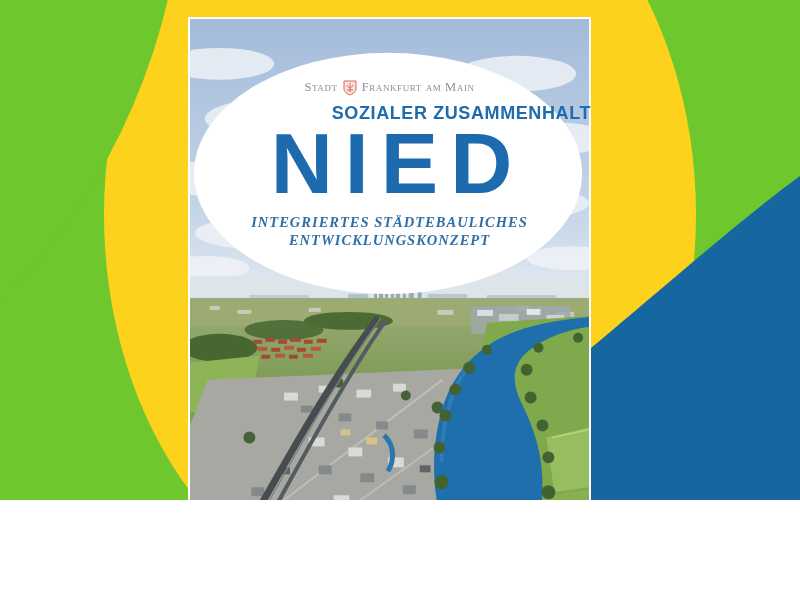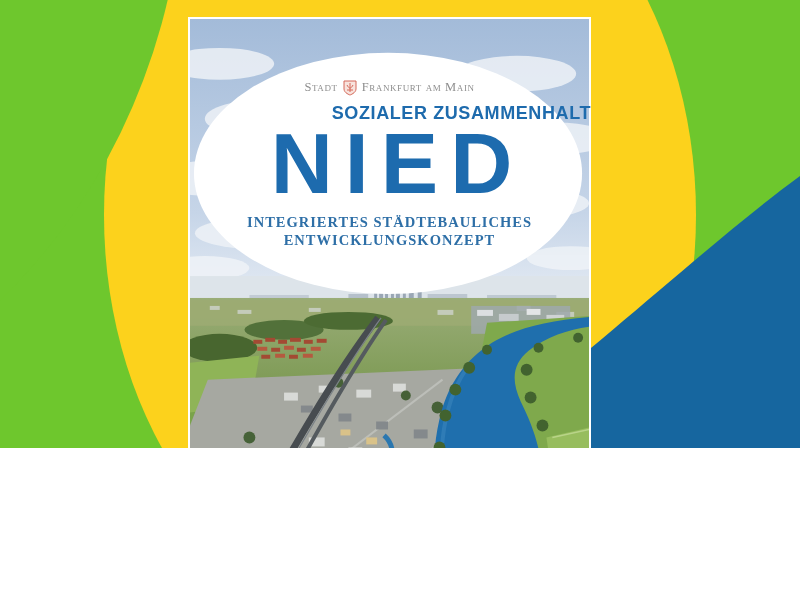--- a/index.html
+++ b/index.html
@@ -1,31 +1,31 @@
 <!DOCTYPE html>
 <html><head>
 <meta charset="utf-8">
 <style>
   html,body{margin:0;padding:0;}
   body{width:800px;height:600px;overflow:hidden;font-family:"Liberation Sans",sans-serif;}
-  .stage{position:relative;width:800px;height:448px;overflow:hidden;background:#6ec72d;}
+  .stage{position:relative;width:800px;height:500px;overflow:hidden;background:#6ec72d;}
   .bg{position:absolute;inset:0;}
   
   .card{position:absolute;left:188px;top:17px;width:403px;height:567px;background:#ffffff;}
   .photo{position:absolute;left:2px;top:2px;width:399px;height:538px;}
   
   .cover-head{position:absolute;left:0;top:0;width:100%;text-align:center;padding-top:60px;}
   .city-logo{display:inline-flex;align-items:center;gap:5px;color:#8e8e8e;
              font-family:"Liberation Serif",serif;font-variant:small-caps;
              font-size:12.5px;letter-spacing:.6px;}
   .city-logo .w{white-space:nowrap;}
   .program{margin-top:7px;font-size:18px;font-weight:800;color:#1e6bad;letter-spacing:.6px;text-align:right;}
   .big-title{margin-top:0;font-size:86px;line-height:.92;font-weight:900;color:#1d6bae;
              letter-spacing:12px;padding-left:16px;}
-  .subtitle{margin-top:10px;font-family:"Liberation Serif",serif;font-weight:600;
+  .subtitle{margin-top:10px;font-family:"Liberation Serif",serif;font-style:italic;font-weight:600;
             font-size:14.5px;line-height:1.28;color:#2e6fa7;letter-spacing:1px;}
   
   .footer{position:absolute;left:0;bottom:0;width:100%;height:27px;background:#ffffff;}
   .lg{position:absolute;bottom:3px;}
   .lg1{left:24px;}
   .lg2{left:100px;}
   .lg3{left:213px;display:flex;flex-direction:column;align-items:center;}
   .lg3 .txt{font-size:4px;line-height:1.15;color:#666;text-align:center;margin-top:-2px;}
   .lg4{left:298px;display:flex;gap:3px;align-items:flex-start;}
   .lg4 .col{display:flex;flex-direction:column;}

